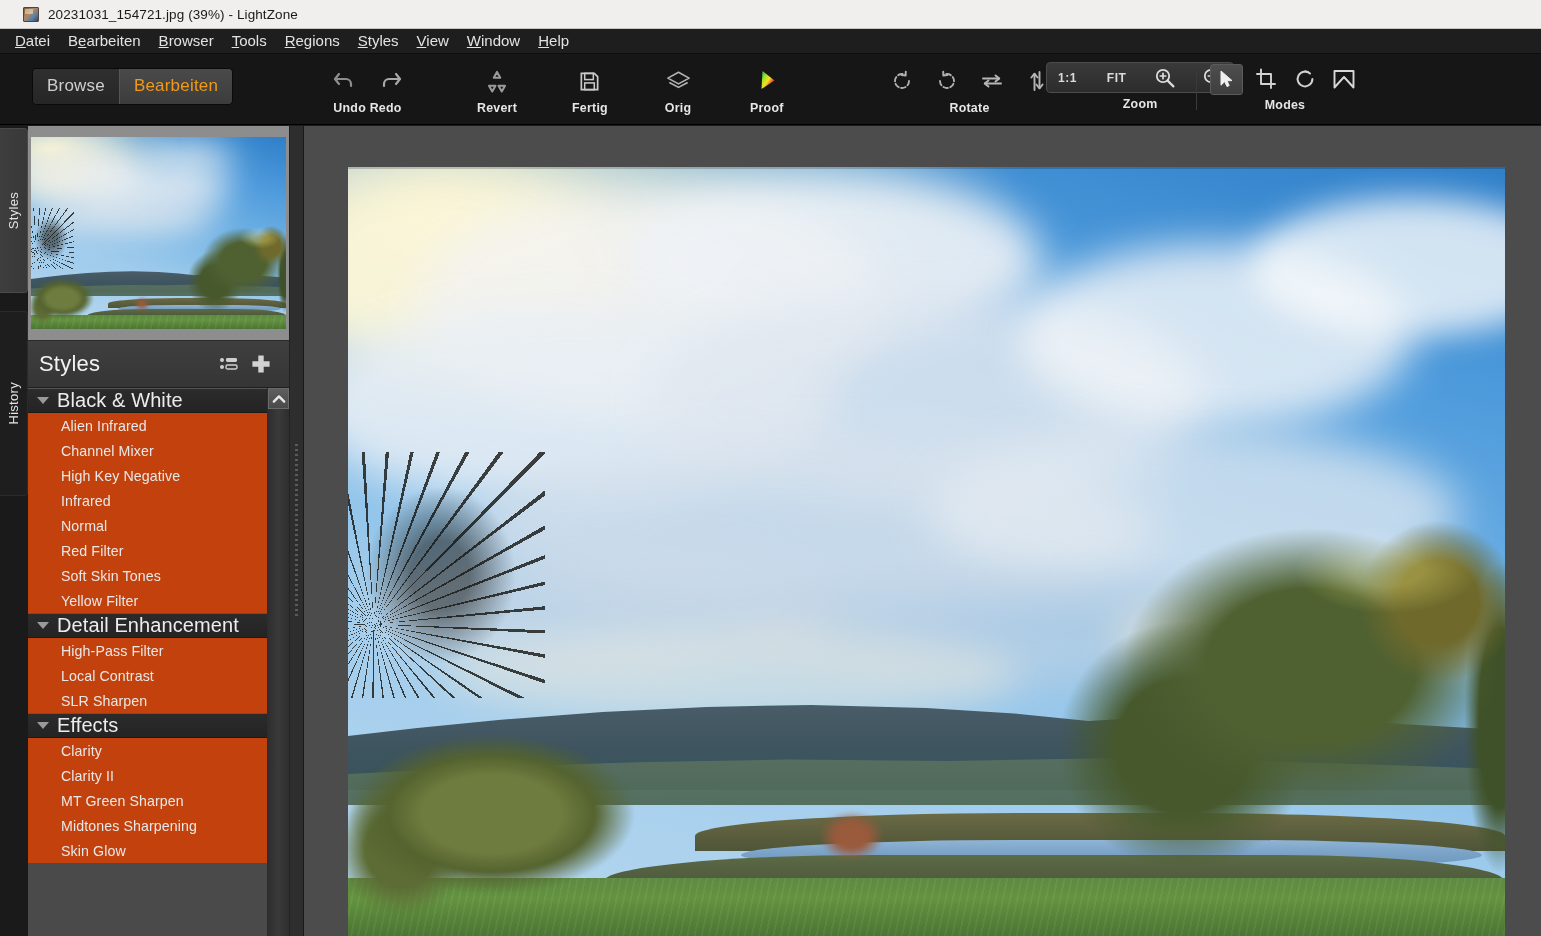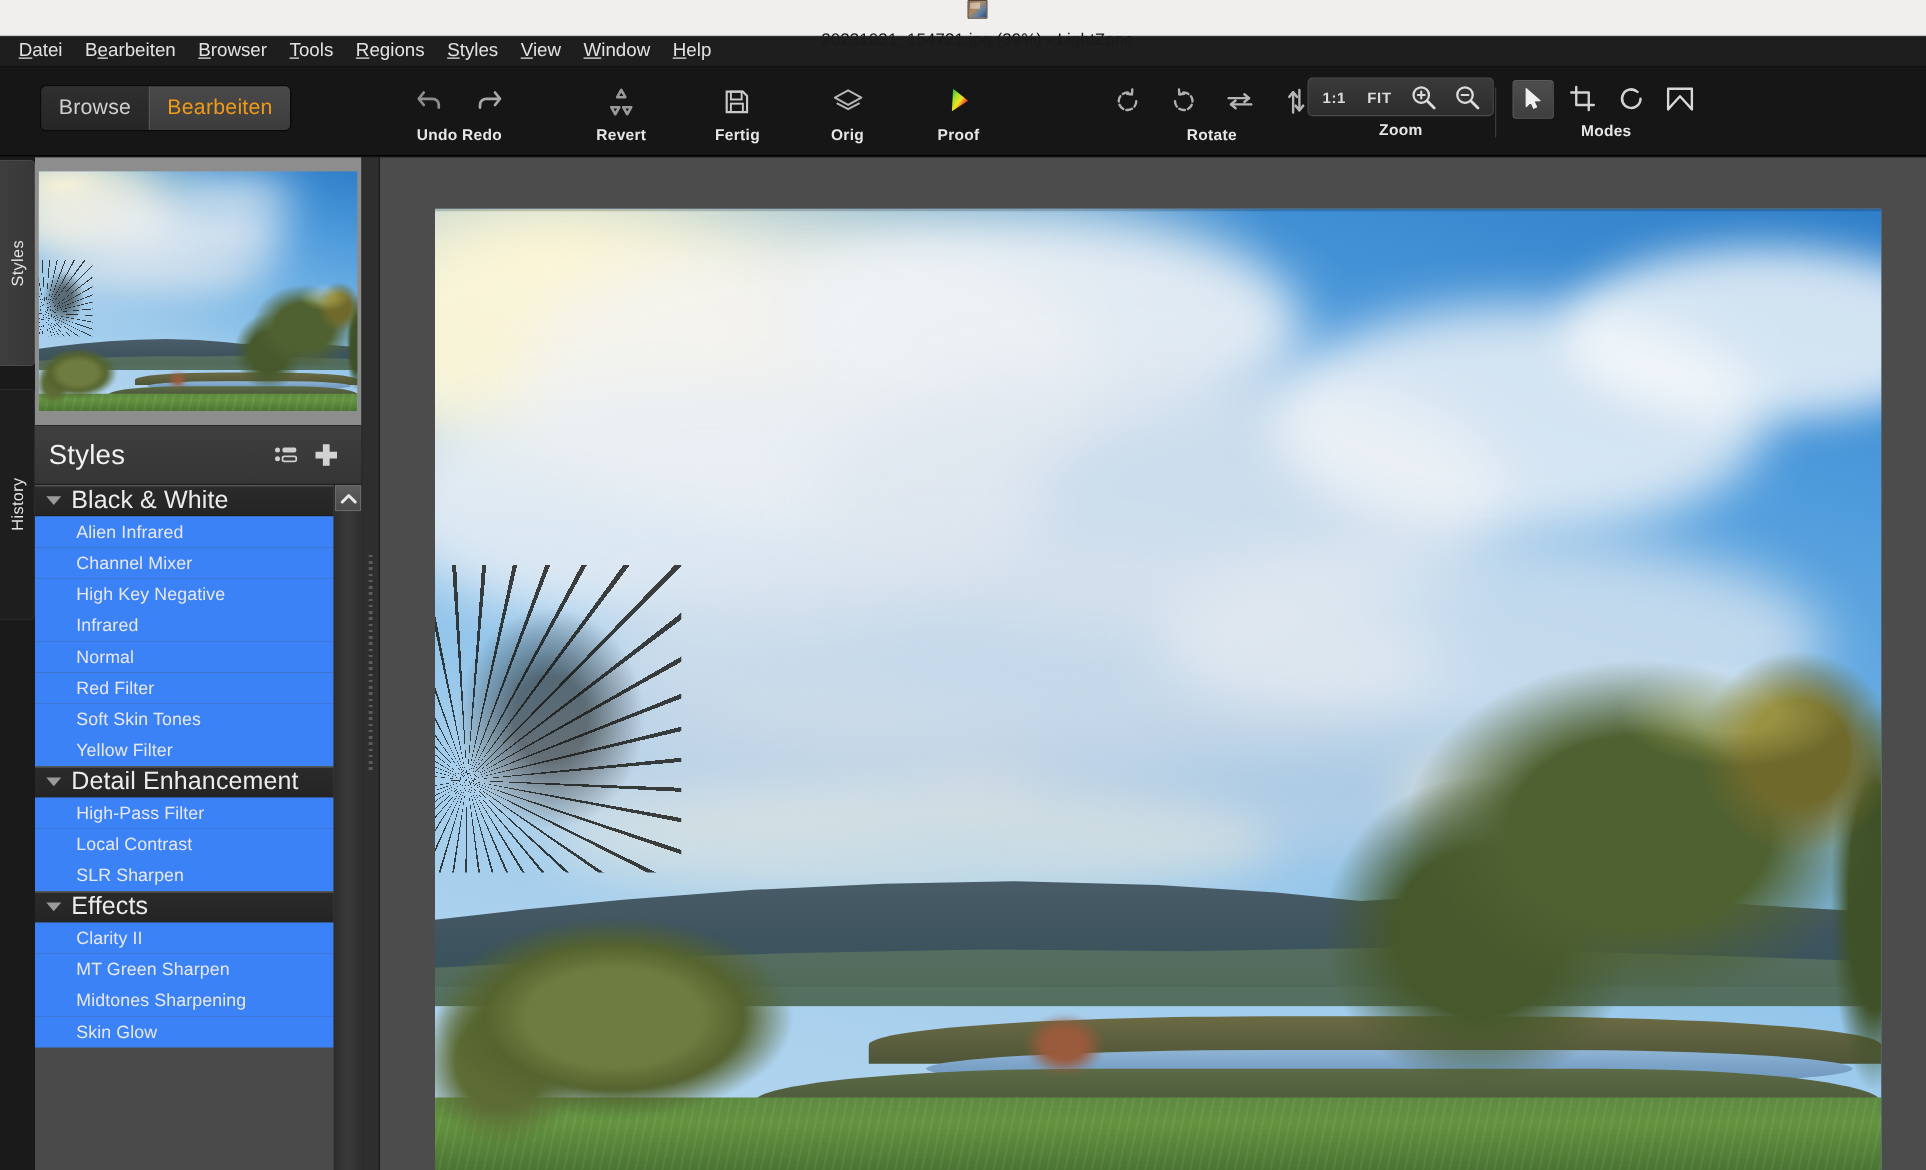--- a/index.html
+++ b/index.html
@@ -10,21 +10,20 @@
     -webkit-font-smoothing: antialiased;
   }
 
   
   #titlebar {
     height: 29px; width: 100%;
     background: #f0efee;
     display: flex; align-items: center;
     padding-left: 23px; gap: 9px;
     border-bottom: 1px solid #c9c7c5;
-    flex-direction: column;
   }
   #titlebar .app-icon {
     width: 16px; height: 15px; flex: none;
     background:
       linear-gradient(135deg,#7d5a3a 0%,#b08a5e 40%,#5a7ea8 70%,#2d4a66 100%);
     border: 1px solid #55433a;
     border-radius: 1px;
     position: relative;
   }
   #titlebar .app-icon::after {
@@ -108,21 +107,21 @@
   #g-rotate { left: 887px; }
   #g-zoom   { left: 1046px; top: 8px; }
   #g-modes  { left: 1210px; top: 8px; }
 
   
   .pill {
     display: flex; align-items: center;
     background: linear-gradient(#3a3a3a,#2c2c2c);
     border: 1px solid #4c4c4c;
     border-radius: 4px;
-    height: 31px; padding: 0 6px; gap: 7px;
+    height: 31px; padding: 0 6px; gap: 20px;
   }
   .pill .txtbtn {
     font-size: 12px; font-weight: bold; color: #dcdcdc;
     padding: 4px 5px; letter-spacing: .5px; cursor: default;
   }
   .pill .iconbtn {
     width: 28px; height: 27px;
     display:flex; align-items:center; justify-content:center; cursor: default;
   }
 
@@ -242,21 +241,21 @@
     flex: none;
   }
   .grp-header .gname {
     font-size: 20px; color: #ececec; letter-spacing: .1px;
   }
   .style-row {
     height: 25px;
     display: flex; align-items: center;
     padding-left: 33px;
     cursor: default;
-    background: #3b82f6;
+    background: #c2410c;
   }
   .style-row .sname {
     font-size: 14.2px; color: #e8e8e8; letter-spacing: .1px;
   }
 
   
   #list-scrollbar {
     width: 22px; flex: none;
     background: #3a3a3a;
     border-left: 1px solid #2d2d2d;
@@ -709,20 +708,23 @@
           </div>
         <div class="style-row">
             <div class="sname">SLR Sharpen</div>
           </div>
 
         <div class="grp-header">
           <div class="tri"></div>
           <div class="gname">Effects</div>
         </div>
         <div class="style-row">
+            <div class="sname">Clarity</div>
+          </div>
+        <div class="style-row">
             <div class="sname">Clarity II</div>
           </div>
         <div class="style-row">
             <div class="sname">MT Green Sharpen</div>
           </div>
         <div class="style-row">
             <div class="sname">Midtones Sharpening</div>
           </div>
         <div class="style-row">
             <div class="sname">Skin Glow</div>

